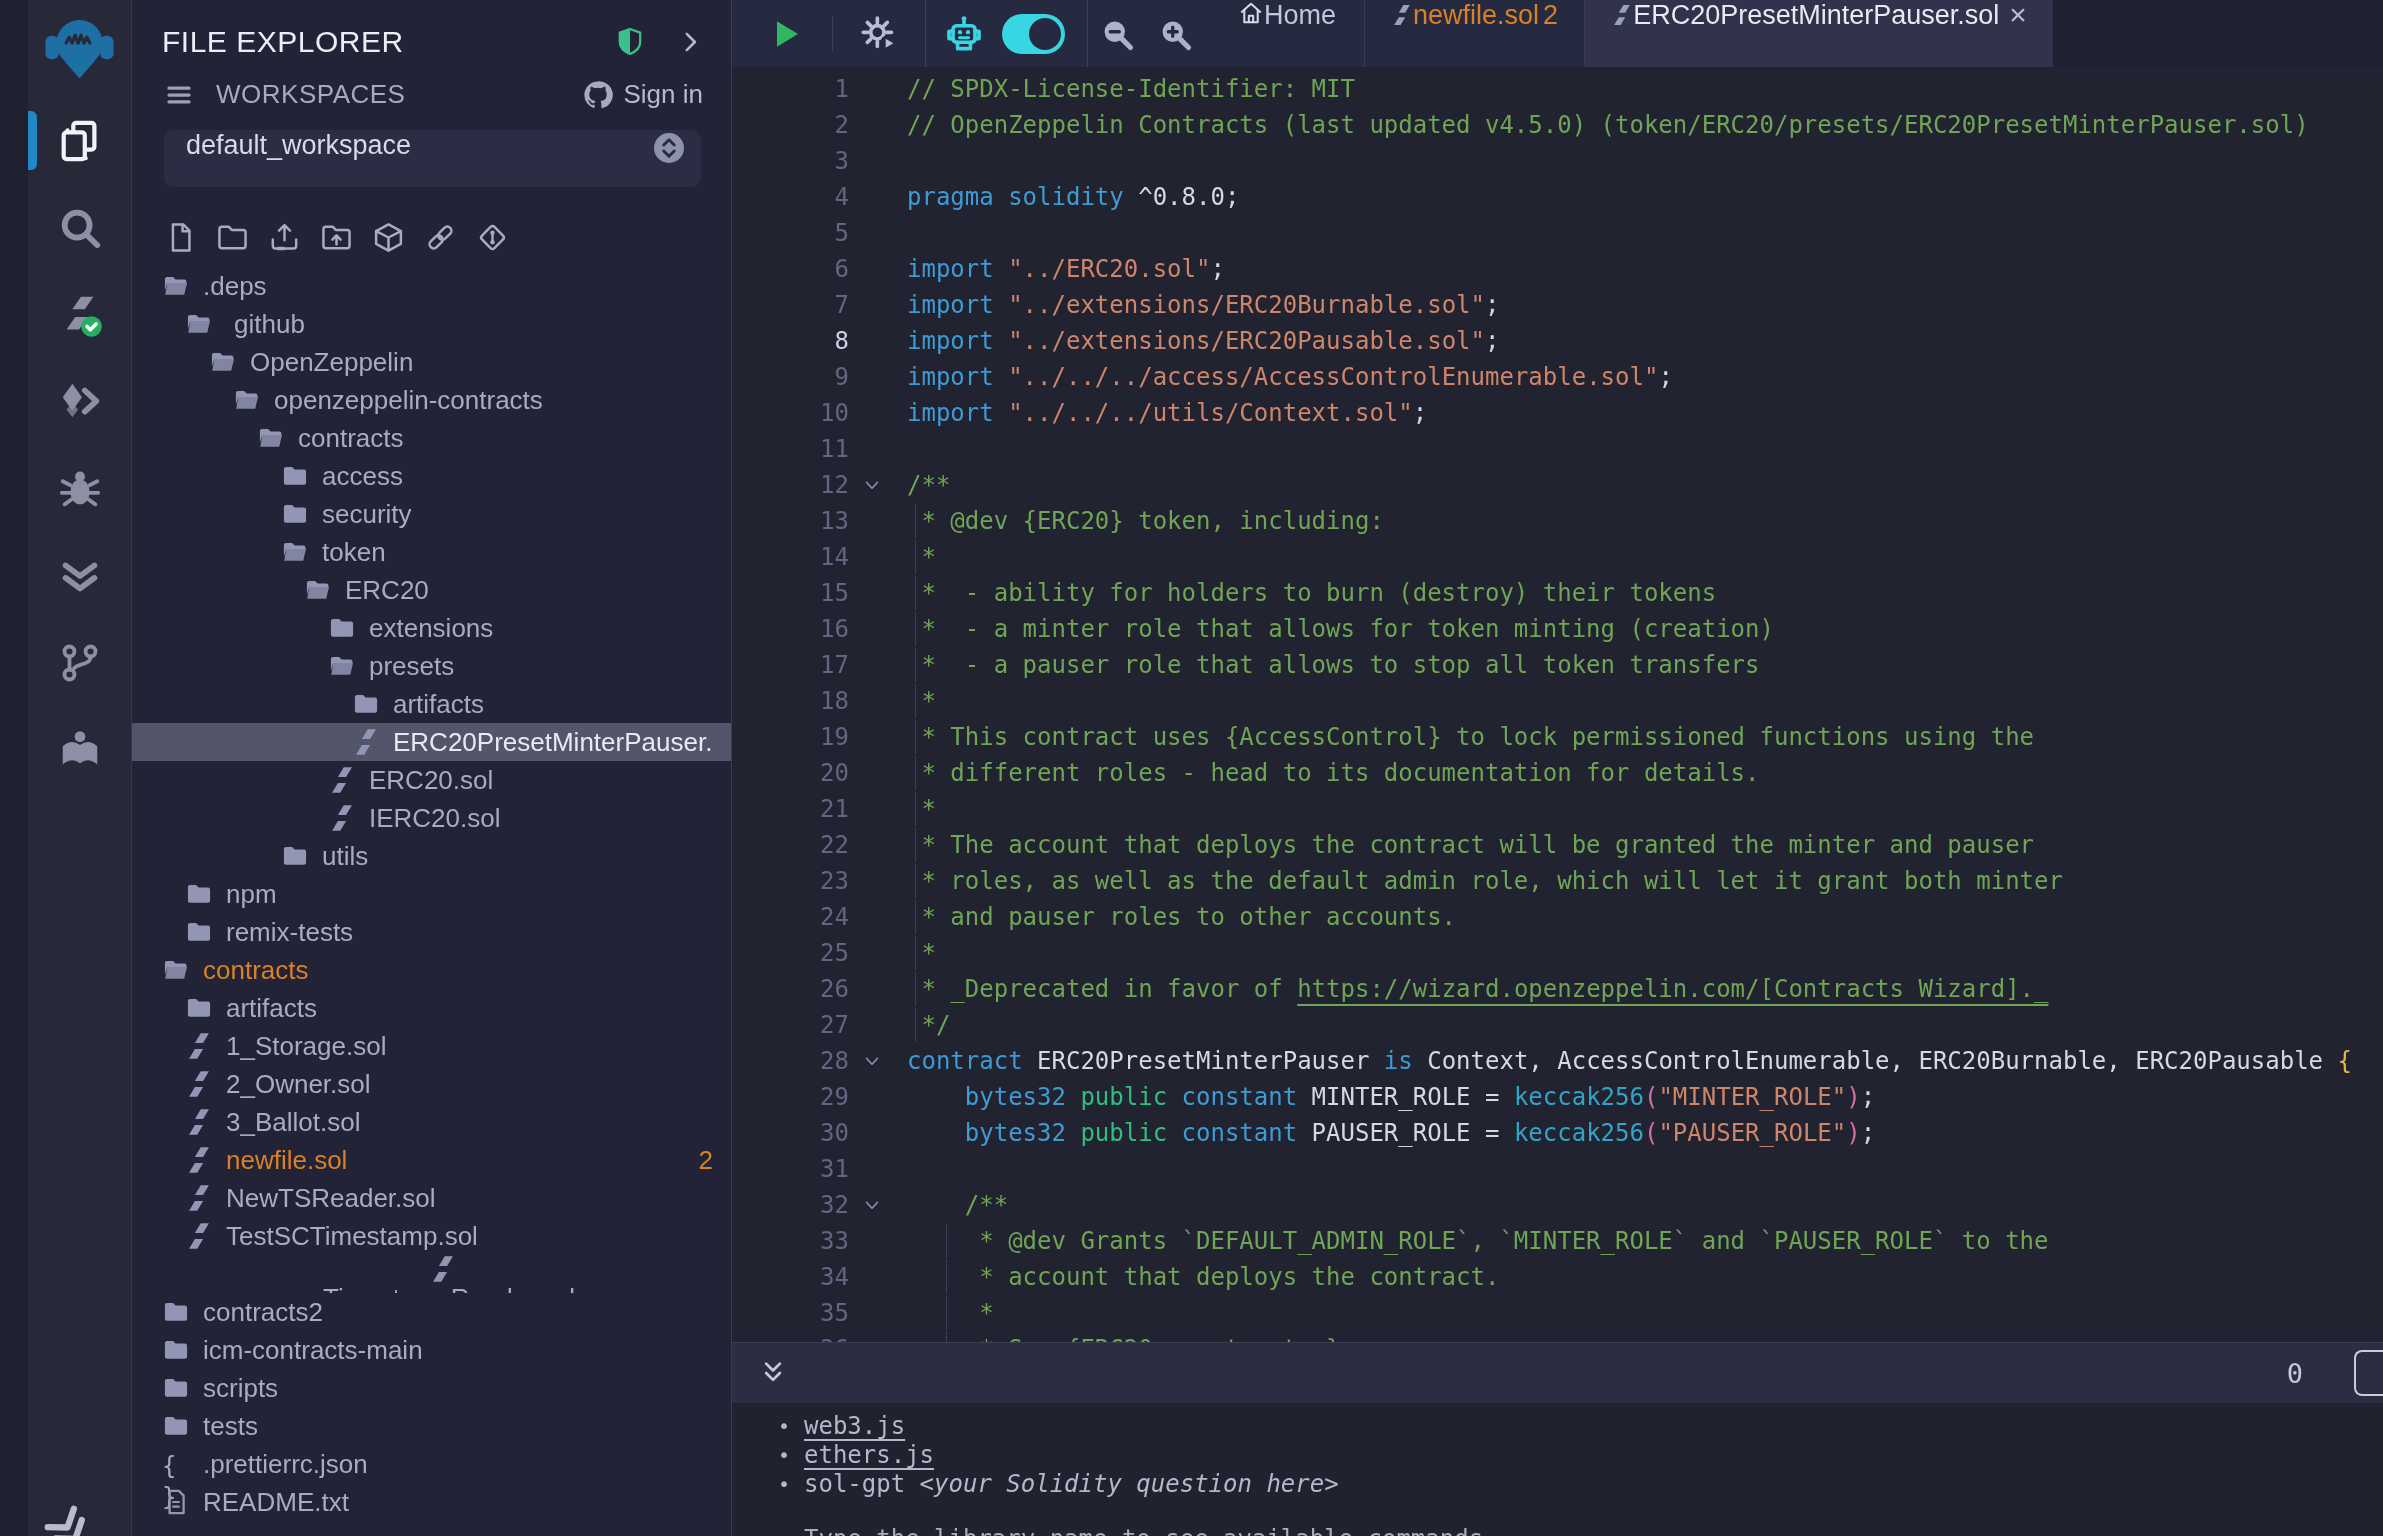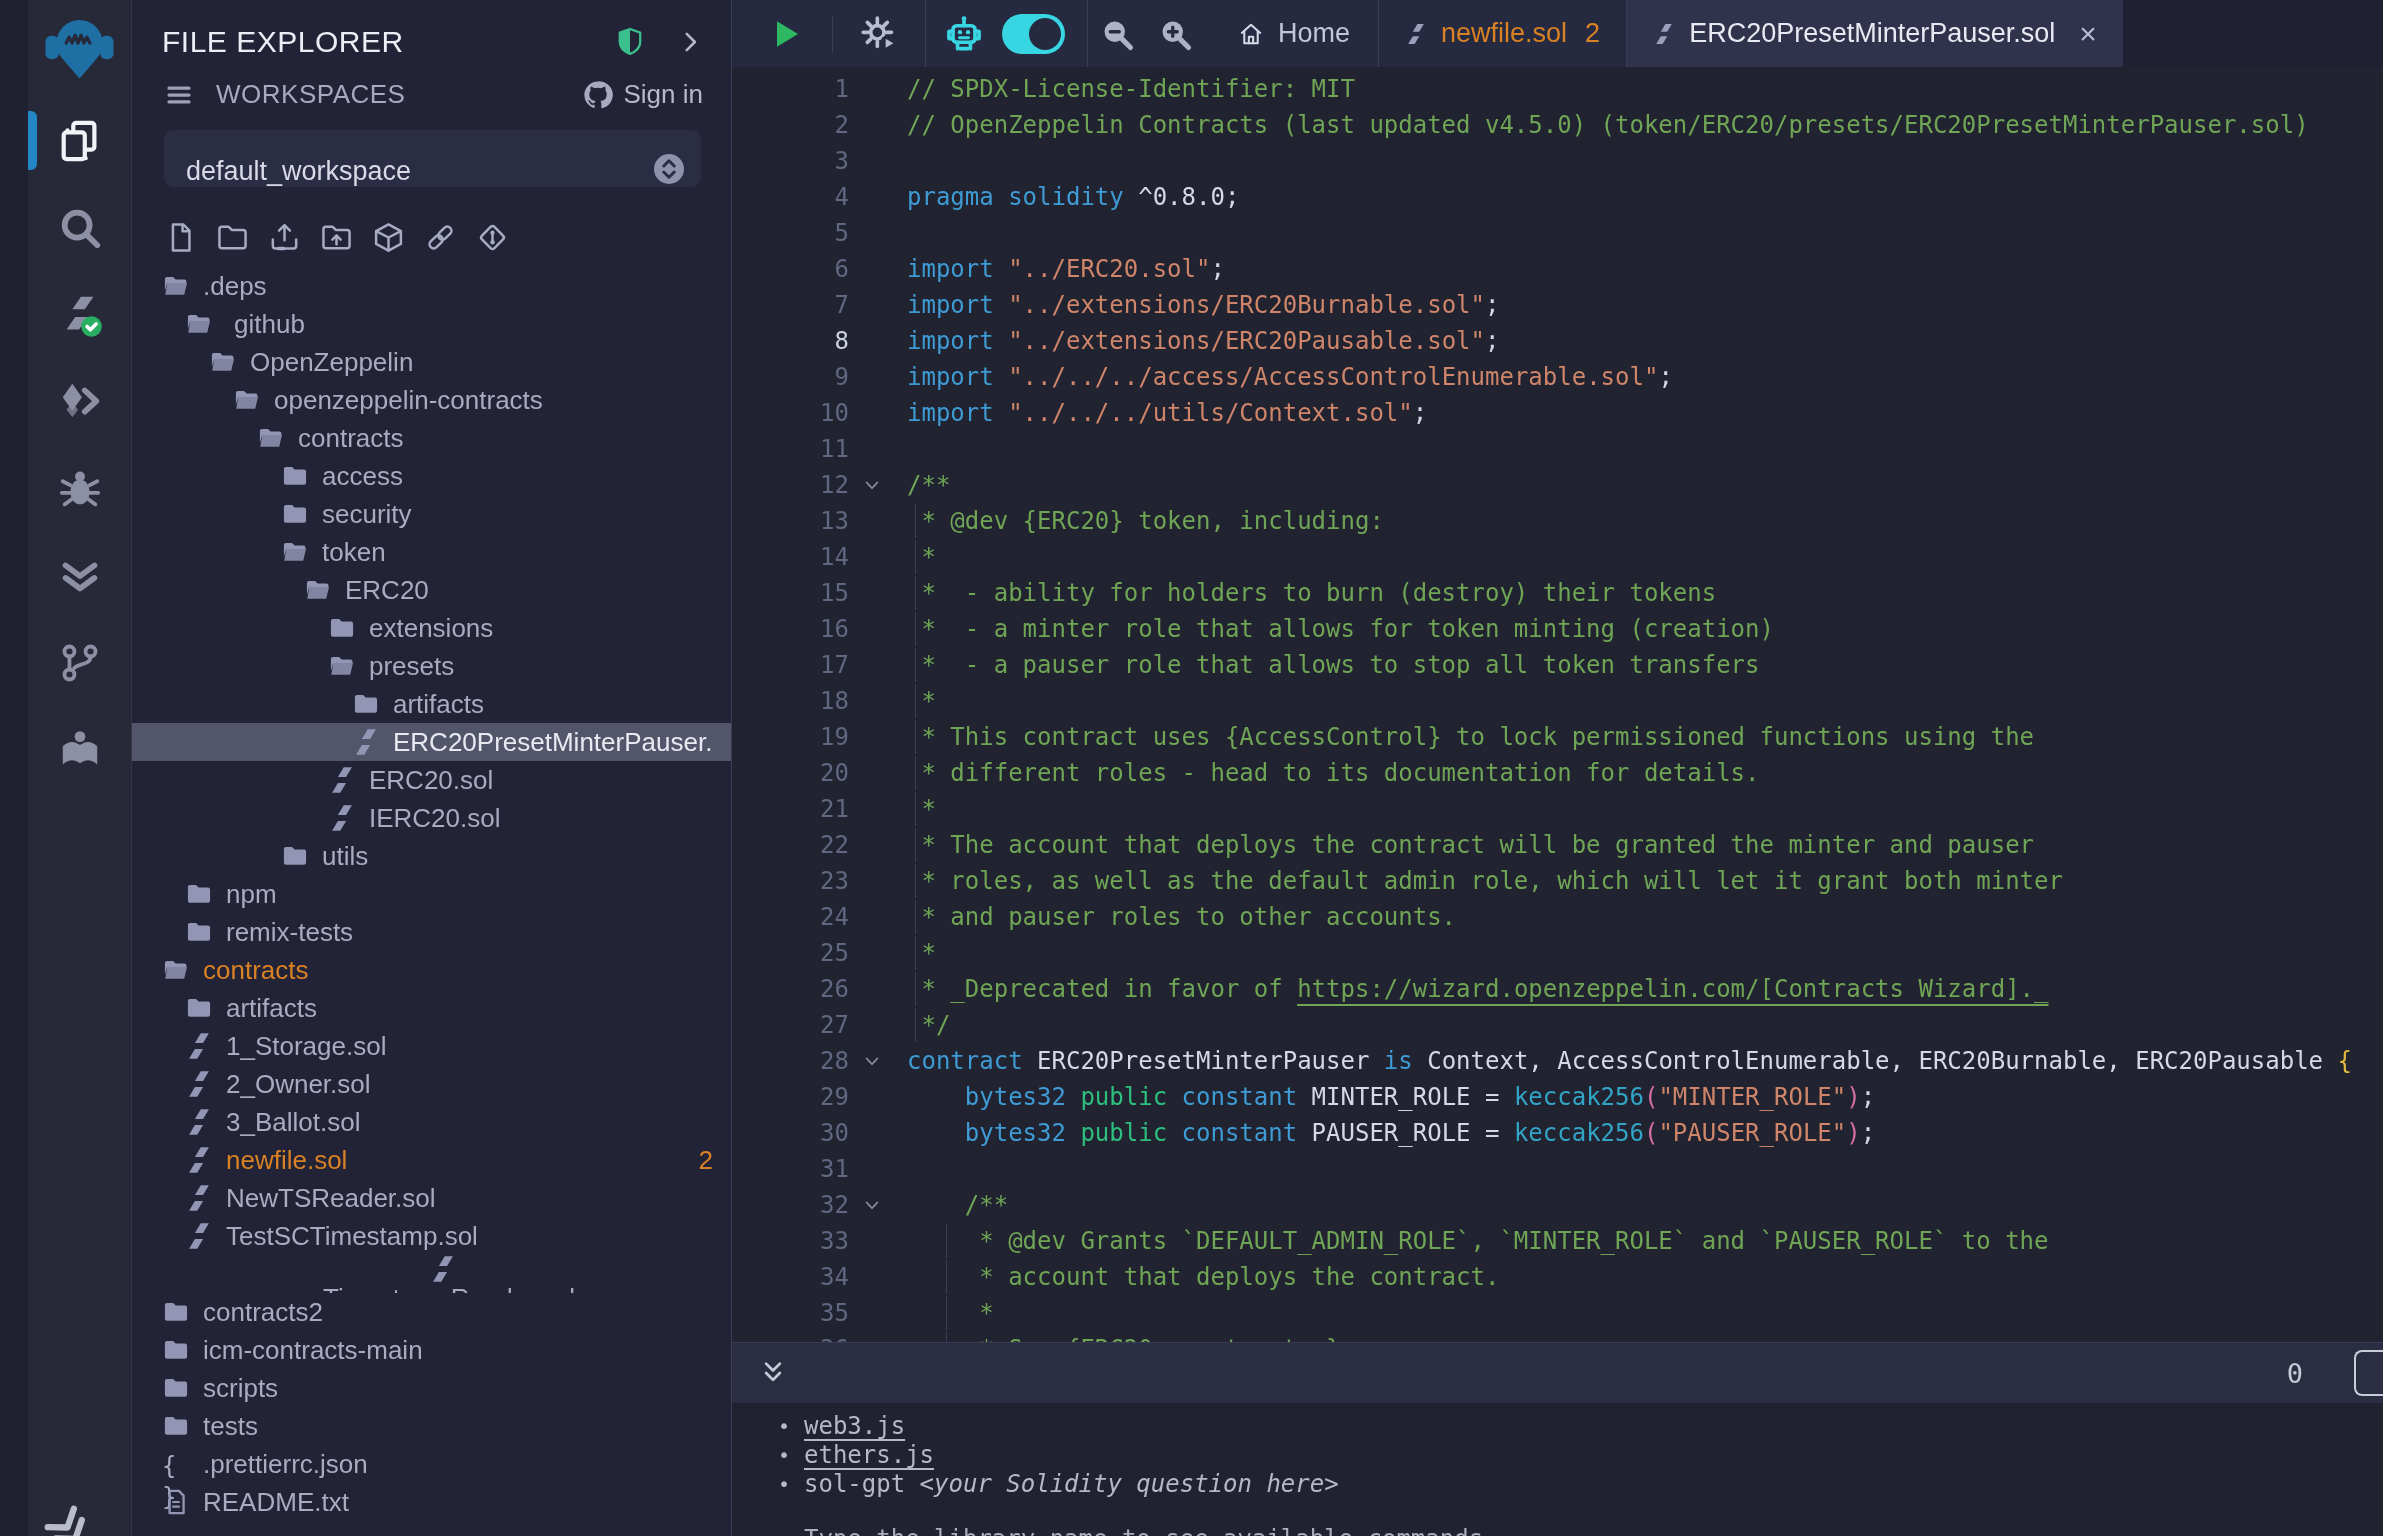--- a/index.html
+++ b/index.html
@@ -27,21 +27,21 @@
   .fx-header { height:69px; padding:14px 28px 0 30px; display:flex; align-items:center; }
   .fx-title { font-size:30px; color:#eceef5; letter-spacing:0.5px; flex:1; }
   .fx-shield { width:34px; height:34px; color:var(--shield-green,#3bc08d); margin-right:30px; }
   .fx-collapse { width:26px; height:26px; color:#b4b7c9; }
   .ws-row { height:51px; padding:0 28px 0 32px; display:flex; align-items:center; }
   .ws-burger { width:30px; height:30px; color:#9da0b8; margin-right:22px; }
   .ws-label { font-size:26px; color:#a6a9c0; letter-spacing:0.5px; flex:1; }
   .ws-gh { width:32px; height:32px; color:#a6a9c0; margin-right:10px; }
   .ws-signin { font-size:26px; color:#b6b9cb; }
   .ws-select { margin:10px 30px 12px 32px; height:57px; background:#2b2d45; border-radius:9px;
-    display:flex; align-items:flex-end; padding:0 14px 0 22px; }
+    display:flex; align-items:flex-start; padding:0 14px 0 22px; }
   .ws-select .val { flex:1; font-size:27px; color:#d8dae7; }
   .ws-select .ud { width:36px; height:36px; }
   .fx-toolbar { margin:20px 0 4px 32px; display:flex; align-items:center; gap:19px; height:36px; }
   .fx-toolbar .tbi { width:33px; height:33px; color:#a7abc4; }
   .fx-toolbar .tbi svg { width:100%; height:100%; }
 
   .tree { margin-top:8px; flex:1; overflow:hidden; }
   .trow { height:38px; display:flex; align-items:center; font-size:26px; color:#a9abc1;
     padding-right:18px; }
   .trow .ticon { width:28px; height:28px; flex:0 0 28px; color:#9296b4; margin-right:13px; }
@@ -60,21 +60,21 @@
   .tb-sep { width:1px; height:36px; background:#3c4057; align-self:center; }
   .tb-sep.tall { height:67px; }
   .tb-gear { width:40px; height:40px; color:#b9bdd3; margin:0 26px; }
   .tb-robot { width:44px; height:44px; color:var(--cyan,#38d5e3); margin:0 10px 0 16px; }
   .tb-toggle { width:63px; height:40px; background:var(--cyan,#38d5e3); border-radius:20px;
     position:relative; margin:0 22px 0 6px; }
   .tb-toggle .knob { position:absolute; right:4px; top:4px; width:32px; height:32px; border-radius:50%;
     background:#262a40; }
   .tb-zoom { width:36px; height:36px; color:#aeb2c8; margin:0 11px; }
   .tabs { display:flex; align-items:stretch; }
-  .tab { display:flex; align-items:center; padding:0 26px; font-size:27px; color:#c3c6d8; gap:14px; }
+  .tab { display:flex; padding:0 26px; font-size:27px; color:#c3c6d8; }
   .tab .tico { width:26px; height:26px; color:#d6d9e6; }
   .tab .tico.sol { width:22px; height:30px; color:#9aa0bc; }
   .tab.home-tab { padding:0 28px 0 34px; }
   .tab.accent { color:var(--accent-orange,#d98125); }
   .tab.accent .tbadge2 { color:var(--accent-orange,#d98125); margin-left:4px; }
   .tab.active { background:#30334b; color:#e8eaf3; }
   .tab .tclose { font-size:30px; color:#b9bdd3; margin-left:10px; line-height:1; }
   .tab-sep { width:1px; background:#3a3d52; }
   .tab-fill { flex:1; background:#1f2132; }
 

